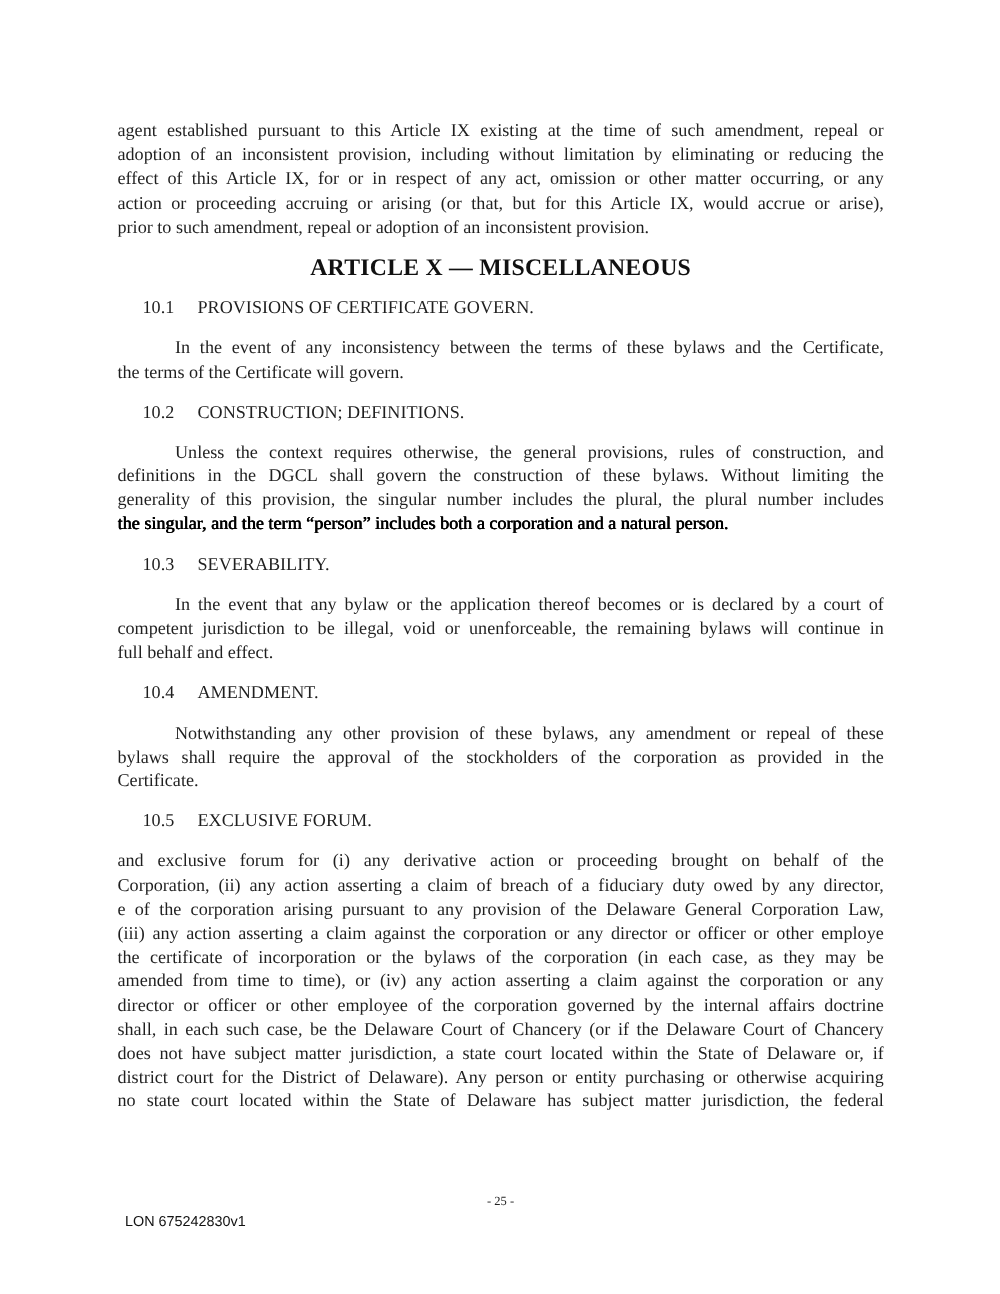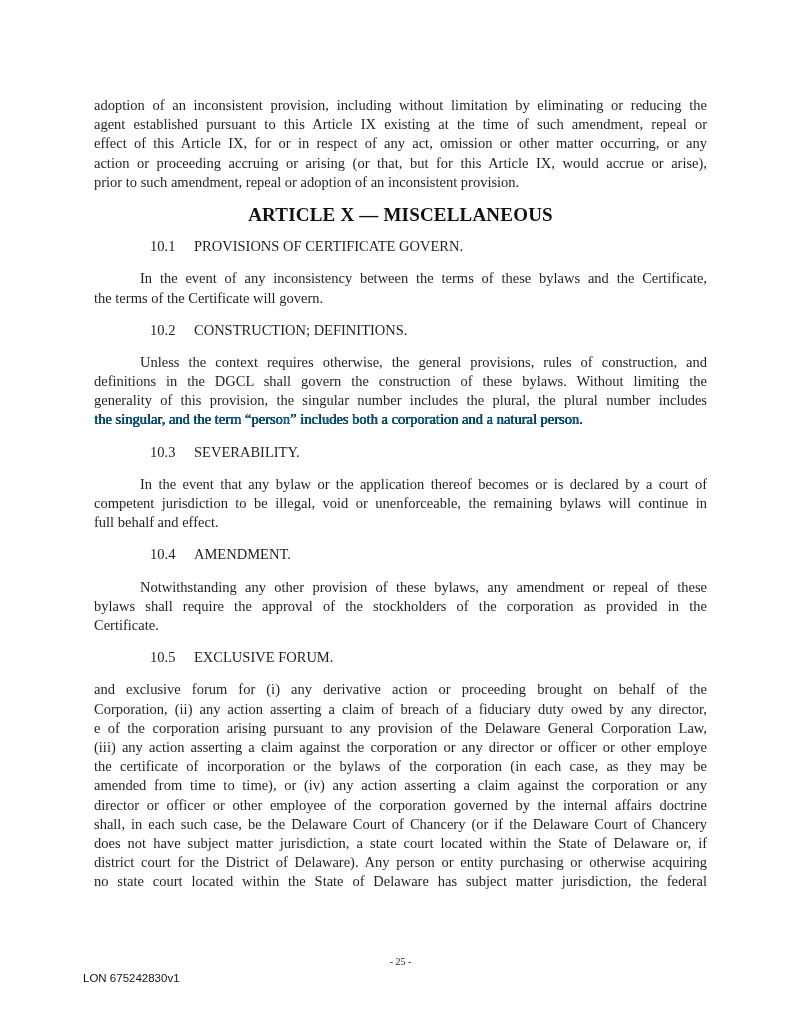--- a/index.html
+++ b/index.html
@@ -22,65 +22,65 @@
   .line {
     text-align: justify;
     text-align-last: justify;
     height: 19.2px;
     overflow: hidden;
   }
   .line.last { text-align-last: left; }
   .line.justify-last { text-align-last: justify; }
   .line.first { text-indent: 46px; }
   .line.dark {
-    color: #0369a1;
+    color: #000000;
     text-shadow: 0.45px 0 0 #000, 0 0.3px 0 #000;
   }
   .article-heading {
     font-size: 19px;
     font-weight: bold;
     text-align: center;
     color: #111;
     margin: 0 0 13px 0;
     line-height: 19.2px;
     letter-spacing: 0.2px;
   }
   .section-heading {
     margin: 0 0 13px 0;
     line-height: 19.2px;
   }
   .sec-num {
     display: inline-block;
-    margin-left: 56px;
+    margin-left: 20px;
     width: 44px;
   }
   .page-number {
     position: absolute;
     top: 956px; left: 94px; width: 613px;
     text-align: center;
     font-size: 10px;
     color: #222;
   }
   .doc-ref {
     position: absolute;
-    top: 972px; left: 83px;
+    top: 972px; left: 100px;
     font-family: "Liberation Sans", sans-serif;
     font-size: 11.5px;
     color: #121212;
   }
 </style>
 </head>
 <body>
 
 <div class="page">
   <div class="content">
 
     <div class="para">
+        <div class="line">agent established pursuant to this Article IX existing at the time of such amendment, repeal or</div>
         <div class="line">adoption of an inconsistent provision, including without limitation by eliminating or reducing the</div>
-        <div class="line">agent established pursuant to this Article IX existing at the time of such amendment, repeal or</div>
         <div class="line">effect of this Article IX, for or in respect of any act, omission or other matter occurring, or any</div>
         <div class="line">action or proceeding accruing or arising (or that, but for this Article IX, would accrue or arise),</div>
         <div class="line last">prior to such amendment, repeal or adoption of an inconsistent provision.</div>
       </div>
 
     <div class="article-heading">ARTICLE X — MISCELLANEOUS</div>
 
     <div class="section">
       <div class="section-heading">
         <span class="sec-num">10.1</span><span class="sec-title">PROVISIONS OF CERTIFICATE GOVERN.</span>

